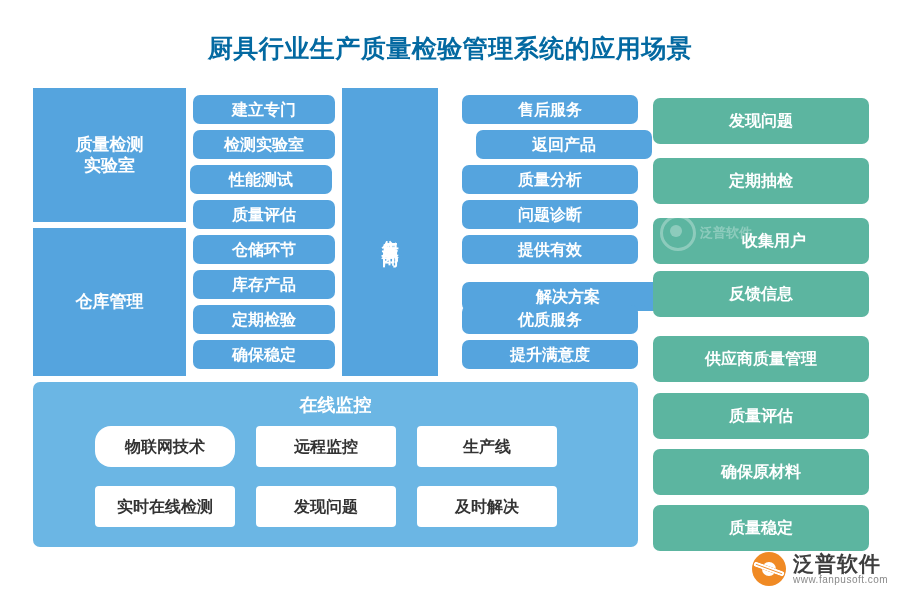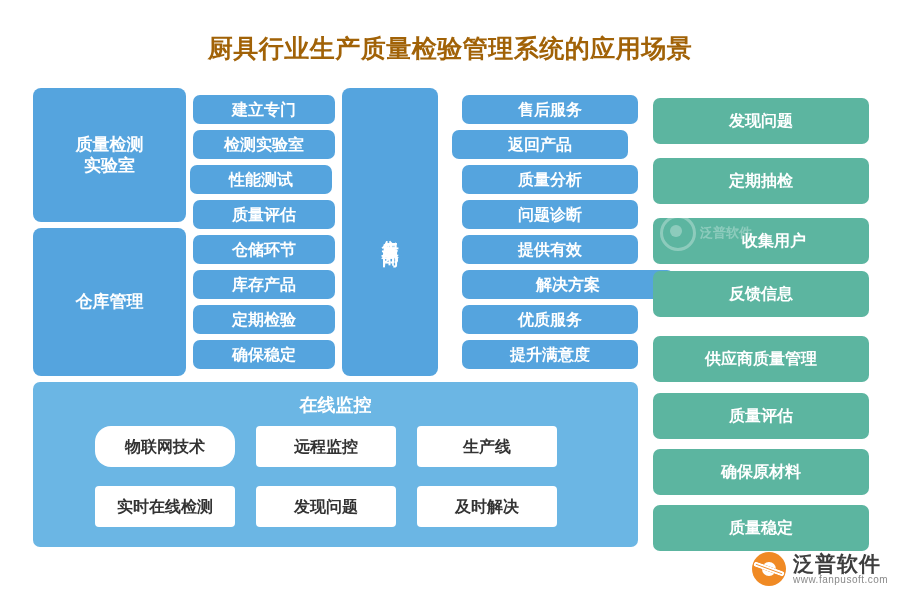--- a/index.html
+++ b/index.html
@@ -20,40 +20,40 @@
     height: 600px;
   }
   .title {
     position: absolute;
     left: 0;
     top: 32px;
     width: 900px;
     text-align: center;
     font-size: 25px;
     font-weight: bold;
-    color: #a16207;
+    color: #0369a1;
     letter-spacing: 0.5px;
   }
   .box {
     position: absolute;
     box-sizing: border-box;
     display: flex;
     align-items: center;
     justify-content: center;
     text-align: center;
     color: #ffffff;
     font-weight: bold;
     line-height: 1.25;
   }
   .blue { background: #55a4de; }
   .green { background: #5cb5a0; }
   .lightblue { background: #6bb6e4; }
 
   .rounded { border-radius: 7px; }
-  .sq { border-radius: 8px; }
+  .sq { border-radius: 0px; }
 
   .lab-title { font-size: 17px; }
   .item { font-size: 16px; }
   .vert {
     writing-mode: vertical-rl;
     text-orientation: upright;
     letter-spacing: 2px;
     font-size: 17px;
   }
   .monitor-title {
@@ -169,25 +169,25 @@
   <div class="box blue rounded item" style="left:193px; top:235px; width:142px; height:29px;">仓储环节</div>
   <div class="box blue rounded item" style="left:193px; top:270px; width:142px; height:29px;">库存产品</div>
   <div class="box blue rounded item" style="left:193px; top:305px; width:142px; height:29px;">定期检验</div>
   <div class="box blue rounded item" style="left:193px; top:340px; width:142px; height:29px;">确保稳定</div>
 
   <div class="box blue sq" style="left:342px; top:88px; width:96px; height:288px;">
     <span class="vert">售后服务部门</span>
   </div>
 
   <div class="box blue rounded item" style="left:462px; top:95px; width:176px; height:29px;">售后服务</div>
-  <div class="box blue rounded item" style="left:452px; top:130px; width:176px; height:29px;">返回产品</div>
+  <div class="box blue rounded item" style="left:476px; top:130px; width:176px; height:29px;">返回产品</div>
   <div class="box blue rounded item" style="left:462px; top:200px; width:176px; height:29px;">问题诊断</div>
   <div class="box blue rounded item" style="left:462px; top:165px; width:176px; height:29px;">质量分析</div>
   <div class="box blue rounded item" style="left:462px; top:235px; width:176px; height:29px;">提供有效</div>
-  <div class="box blue rounded item" style="left:462px; top:270px; width:212px; height:29px;">解决方案</div>
+  <div class="box blue rounded item" style="left:462px; top:282px; width:212px; height:29px;">解决方案</div>
   <div class="box blue rounded item" style="left:462px; top:305px; width:176px; height:29px;">优质服务</div>
   <div class="box blue rounded item" style="left:462px; top:340px; width:176px; height:29px;">提升满意度</div>
 
   <div class="box green rounded green-item" style="left:653px; top:98px; width:216px; height:46px;">发现问题</div>
   <div class="box green rounded green-item" style="left:653px; top:158px; width:216px; height:46px;">定期抽检</div>
   <div class="box green rounded green-item" style="left:653px; top:218px; width:216px; height:46px;padding-left:26px;">收集用户</div>
   <div class="box green rounded green-item" style="left:653px; top:271px; width:216px; height:46px;">反馈信息</div>
   <div class="box green rounded green-item" style="left:653px; top:336px; width:216px; height:46px;">供应商质量管理</div>
   <div class="box green rounded green-item" style="left:653px; top:393px; width:216px; height:46px;">质量评估</div>
   <div class="box green rounded green-item" style="left:653px; top:449px; width:216px; height:46px;">确保原材料</div>

